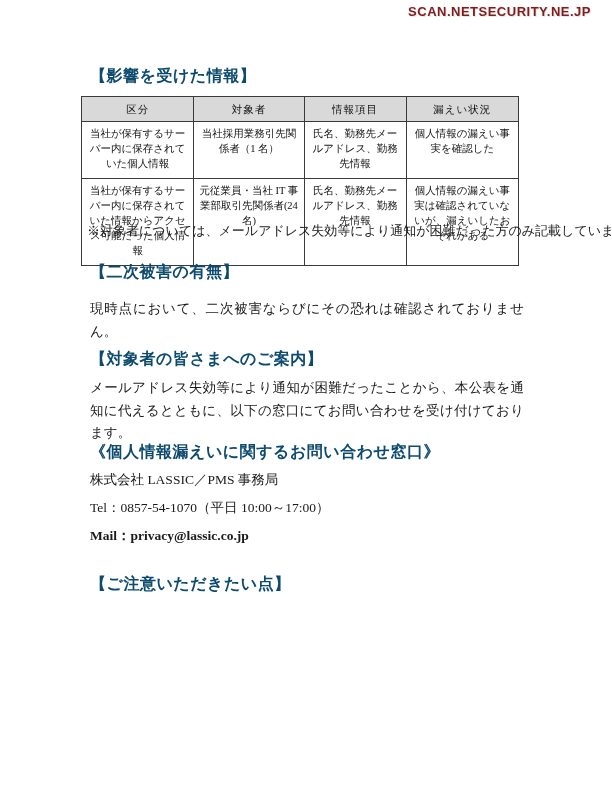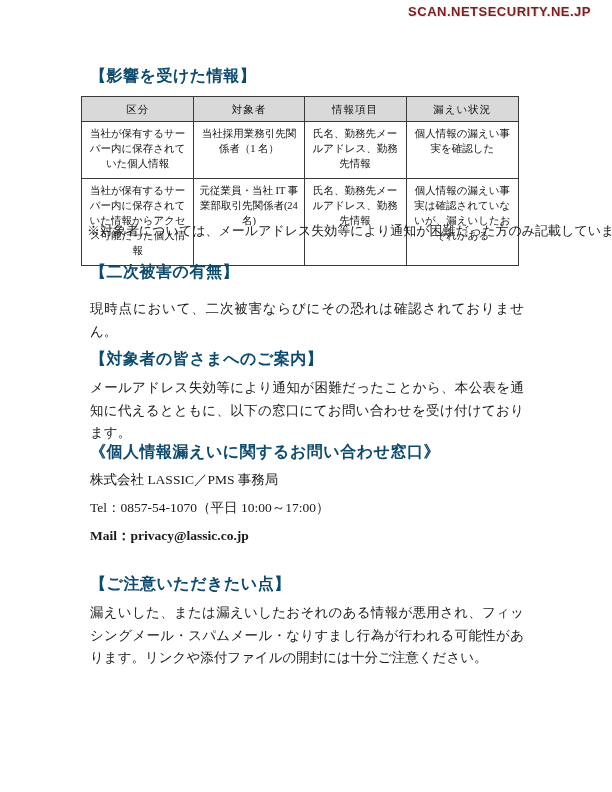--- a/index.html
+++ b/index.html
@@ -141,15 +141,14 @@
 
   <div class="heading" style="top: 349px;">【対象者の皆さまへのご案内】</div>
   <div class="body-text" style="top: 377px;">メールアドレス失効等により通知が困難だったことから、本公表を通知に代えるとともに、以下の窓口にてお問い合わせを受け付けております。</div>
 
   <div class="heading" style="top: 442px;">《個人情報漏えいに関するお問い合わせ窓口》</div>
   <div class="line-text" style="top: 471px;">株式会社 LASSIC／PMS 事務局</div>
   <div class="line-text" style="top: 499px;">Tel：0857-54-1070（平日 10:00～17:00）</div>
   <div class="line-text" style="top: 527px; font-weight: bold;">Mail：privacy@lassic.co.jp</div>
 
   <div class="heading" style="top: 574px;">【ご注意いただきたい点】</div>
-  <div class="body-text" style="top: 602px;">漏えいした、または漏えいしたおそれのある情報が悪用され、フィッシングメール・スパムメール・なりすまし行為が行われる可能性があります。リンクや添付ファイルの開封には十分ご注意ください。</div>
 
 </div>
 
 </body></html>

